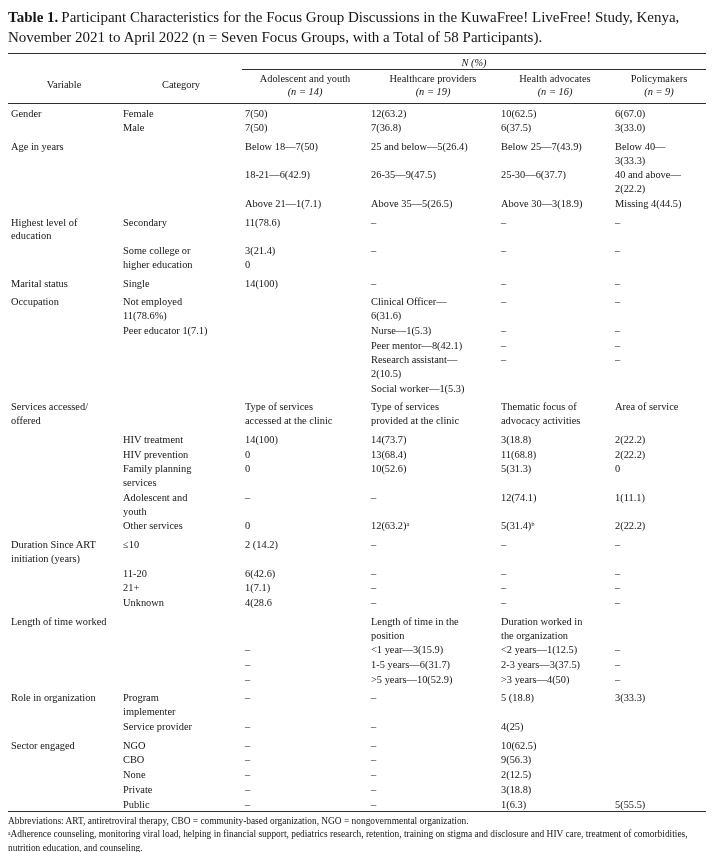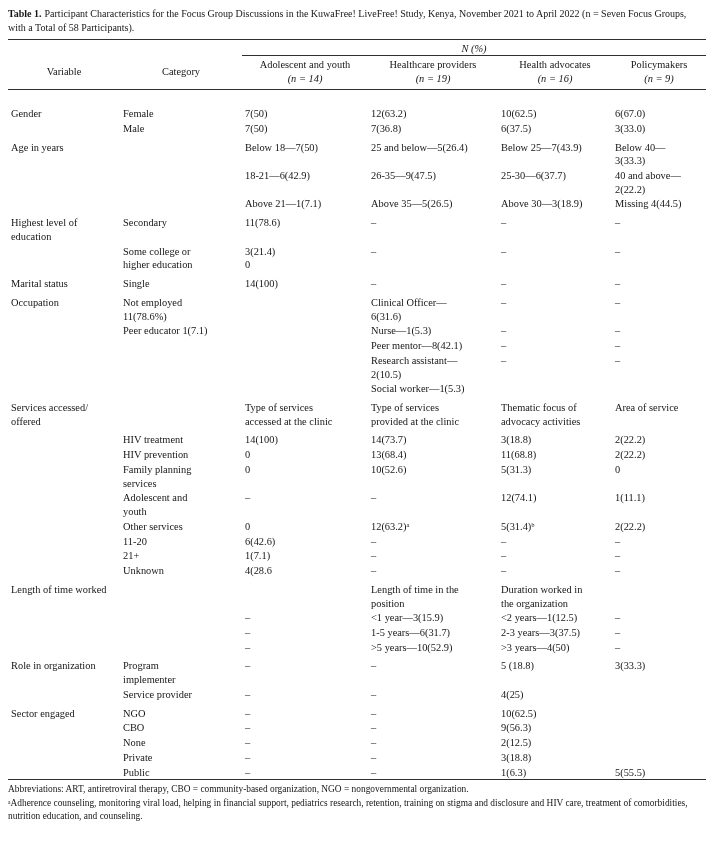--- a/index.html
+++ b/index.html
@@ -6,21 +6,21 @@
   html, body { margin: 0; padding: 0; background: #ffffff; }
   body {
     width: 714px;
     min-height: 852px;
     font-family: "Liberation Serif", serif;
     color: #161616;
   }
   .page { padding: 7px 8px 6px 8px; }
 
   .title {
-    font-size: 10px;
+    font-size: 15px;
     line-height: 1.35;
     margin-bottom: 5px;
   }
   .title .tlabel { font-weight: bold; margin-right: 3px; }
 
   table.ptable {
     border-collapse: collapse;
     table-layout: fixed;
     width: 698px;
     border-top: 1px solid #2f2f2f;
@@ -49,21 +49,21 @@
   .nline { font-style: italic; }
 
   td {
     vertical-align: top;
     padding: 1px 3px 0 3px;
     white-space: pre-line;
     line-height: 1.32;
     overflow-wrap: break-word;
   }
   tr.group-start td { padding-top: 5px; }
-  tbody tr:first-child td { padding-top: 17px; }
+  tbody tr:first-child td { padding-top: 3px; }
 
   .footnotes {
     font-size: 9.4px;
     line-height: 1.4;
     margin-top: 3px;
   }
 </style>
 </head>
 <body>
 
@@ -272,20 +272,29 @@
           <td>1(11.1)</td>
         </tr>
         <tr>
           <td></td>
           <td>Other services</td>
           <td>0</td>
           <td>12(63.2)ᵃ</td>
           <td>5(31.4)ᵇ</td>
           <td>2(22.2)</td>
         </tr>
+        <tr class="group-start">
+          <td>Duration Since ART
+initiation (years)</td>
+          <td>≤10</td>
+          <td>2 (14.2)</td>
+          <td>–</td>
+          <td>–</td>
+          <td>–</td>
+        </tr>
         <tr>
           <td></td>
           <td>11-20</td>
           <td>6(42.6)</td>
           <td>–</td>
           <td>–</td>
           <td>–</td>
         </tr>
         <tr>
           <td></td>

